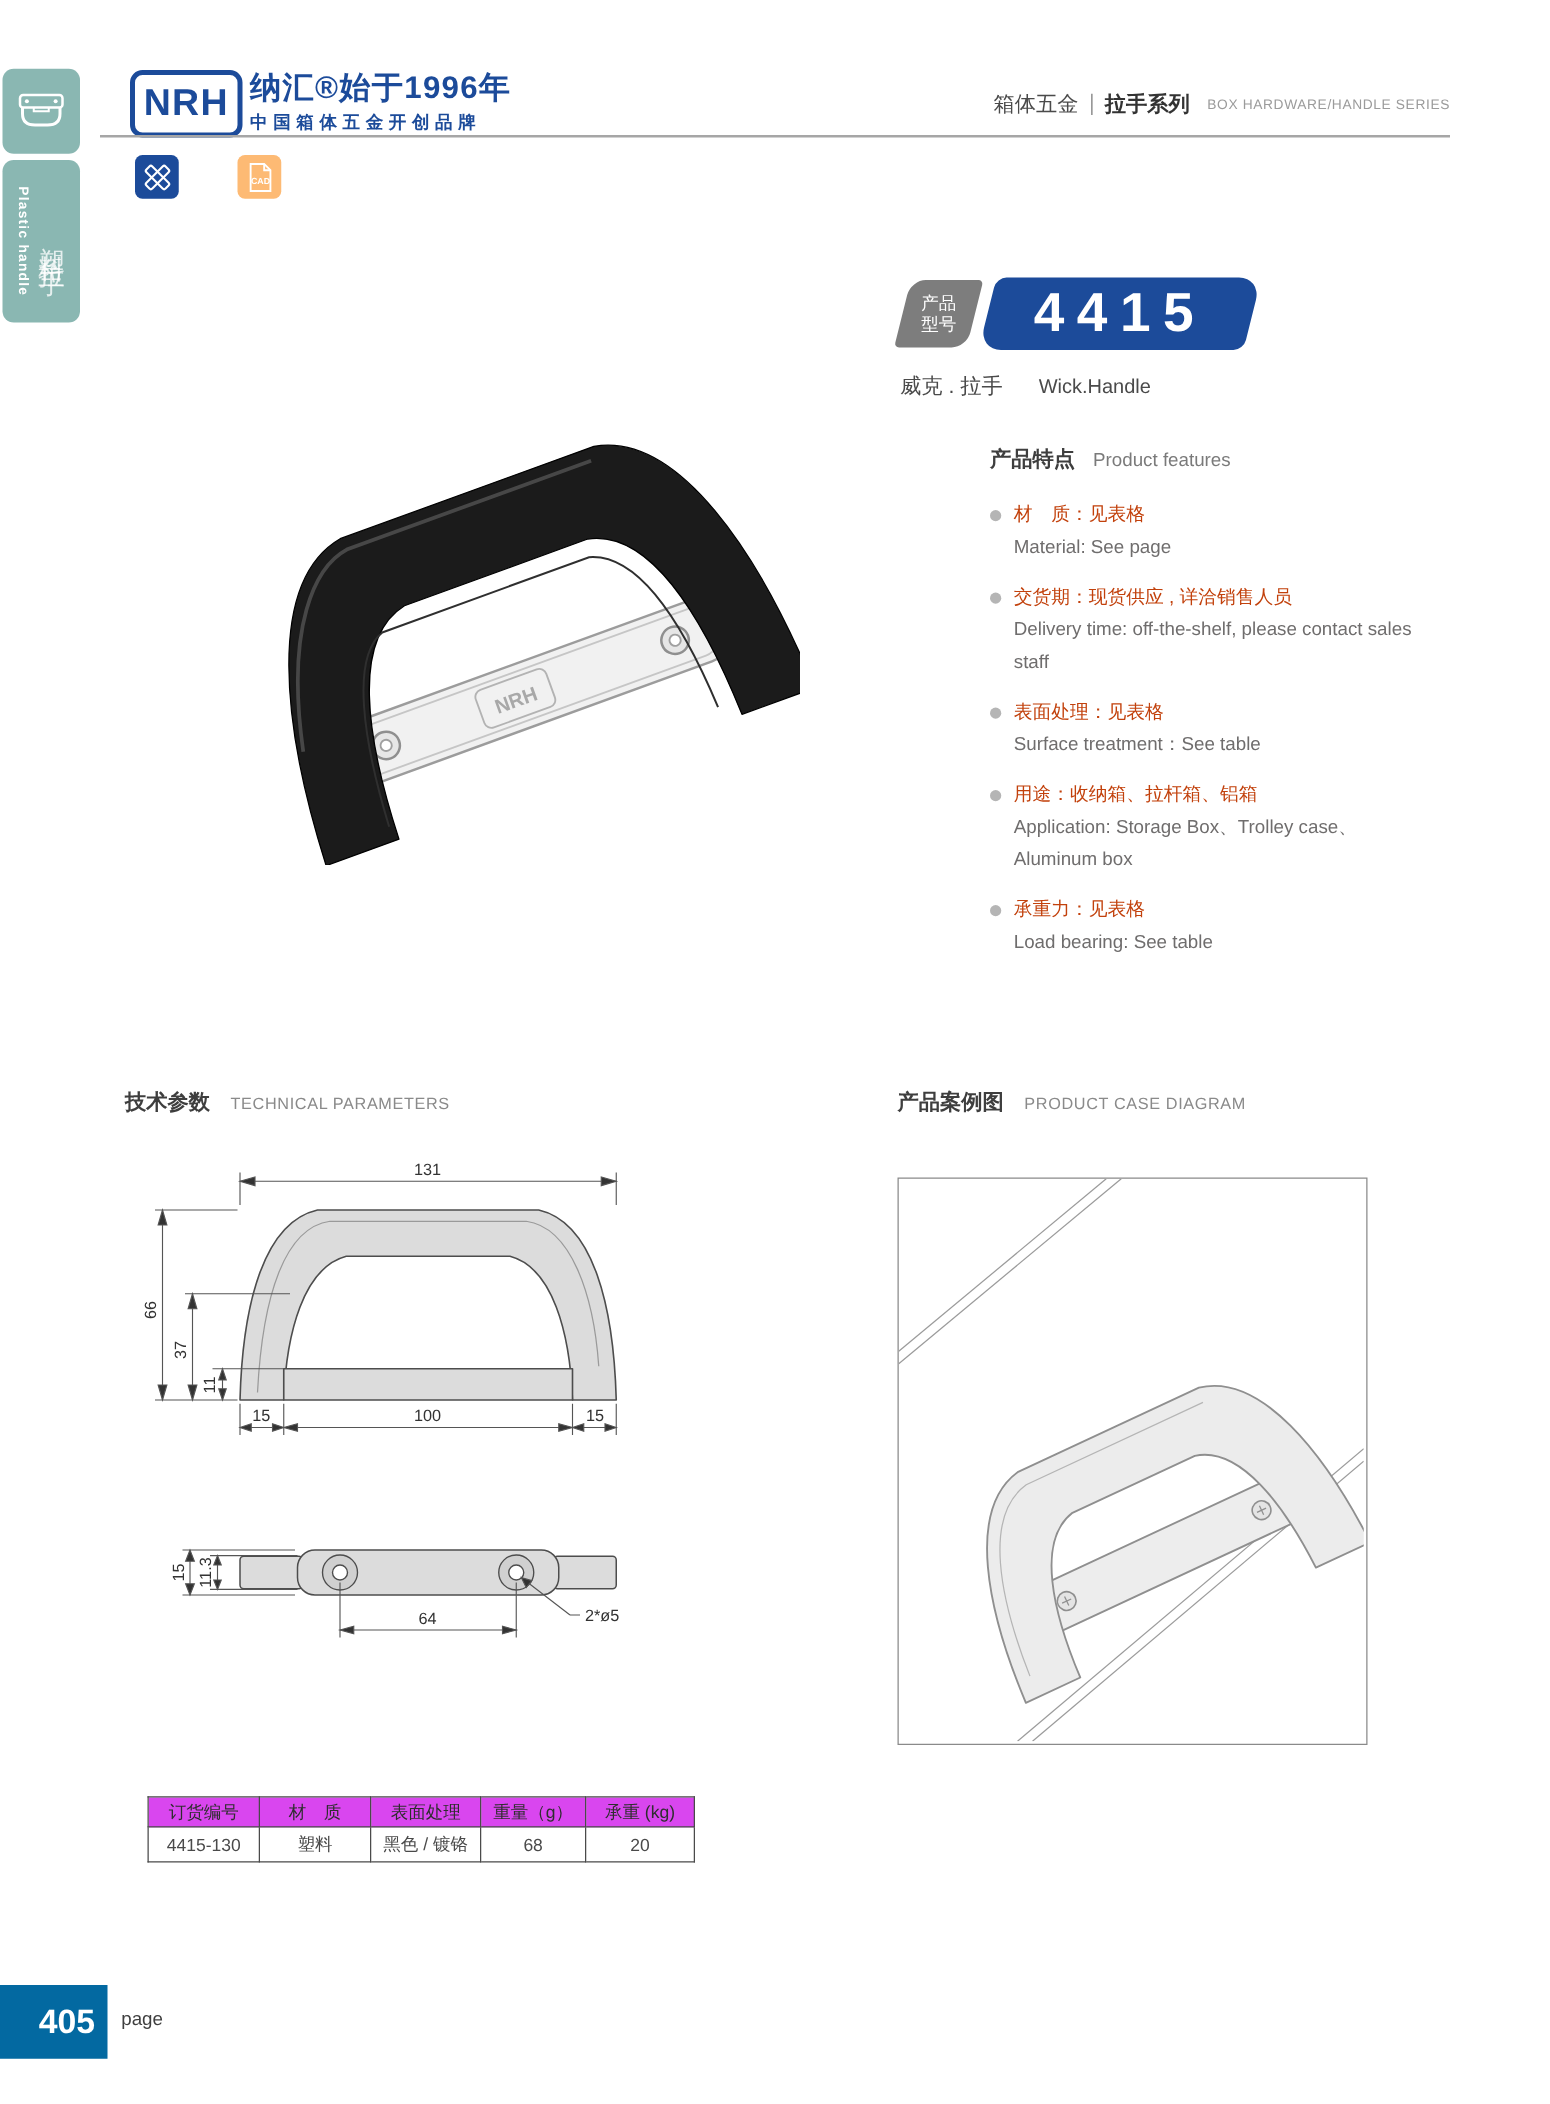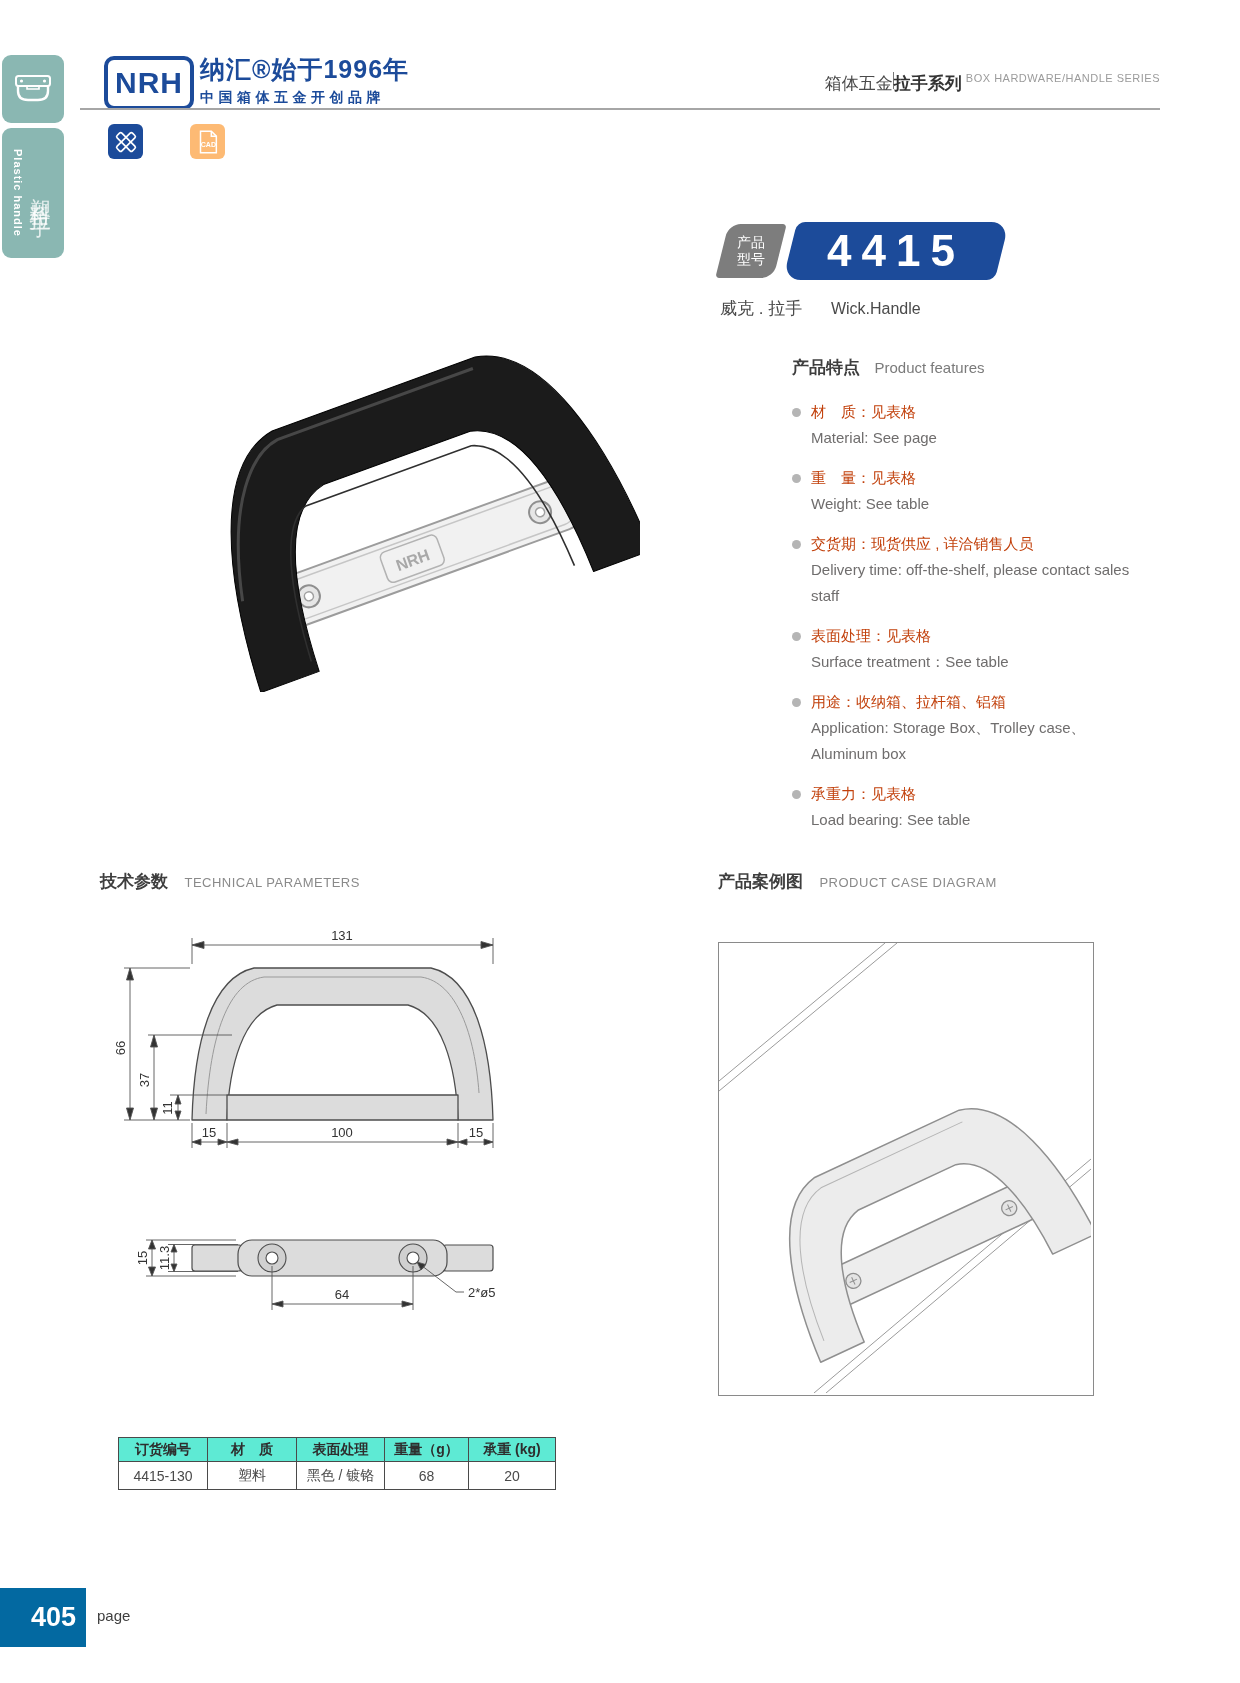--- a/index.html
+++ b/index.html
@@ -14,21 +14,21 @@
   .tab-text .en{writing-mode:vertical-rl;font-size:11px;font-weight:bold;color:#ffffff;letter-spacing:1px;}
   .tab-text .cn{writing-mode:vertical-rl;font-size:21px;color:rgba(255,255,255,.78);letter-spacing:6px;}
 
   
   .logo-box{position:absolute;left:104px;top:56px;width:82px;height:46px;border:4px solid #1c4b9a;
             border-radius:10px;display:flex;align-items:center;justify-content:center;
             font-size:30px;font-weight:bold;color:#1c4b9a;letter-spacing:1px;}
   .brand{position:absolute;left:200px;top:53px;color:#1c4b9a;}
   .brand .l1{font-size:25px;font-weight:bold;letter-spacing:1px;}
   .brand .l2{font-size:14px;font-weight:bold;letter-spacing:4.5px;margin-top:3px;}
-  .hdr-right{position:absolute;top:72px;right:80px;display:flex;align-items:flex-start;}
+  .hdr-right{position:absolute;top:72px;right:80px;display:flex;align-items:center;gap:10px;}
   .hdr-right .cn1{font-size:17px;color:#4a4a4a;}
   .hdr-right .sep{width:1px;height:17px;background:#777;}
   .hdr-right .cn2{font-size:17px;font-weight:bold;color:#333;}
   .hdr-right .en{font-size:11px;color:#9b9b9b;letter-spacing:.5px;margin-left:4px;}
   .hdr-rule{position:absolute;left:80px;right:80px;top:108px;height:2px;background:#a6a6a6;}
   .sq-icon{position:absolute;top:124px;width:35px;height:35px;border-radius:6px;display:flex;align-items:center;justify-content:center;}
 
   
   .model-label{position:absolute;left:722px;top:224px;width:58px;height:54px;background:#7d7d7d;
                transform:skewX(-14deg);border-radius:12px 4px 12px 4px;display:flex;align-items:center;justify-content:center;}
@@ -53,21 +53,21 @@
   .sec-h{position:absolute;top:870px;}
   .sec-h .cn{font-size:17px;font-weight:bold;color:#3e3e3e;}
   .sec-h .en{font-size:13px;color:#8a8a8a;margin-left:12px;letter-spacing:.5px;}
 
   
   .case-box{position:absolute;left:718px;top:942px;width:374px;height:452px;border:1px solid #8a8a8a;}
 
   
   .spec-table{position:absolute;left:118px;top:1437px;border-collapse:collapse;table-layout:fixed;}
   .spec-table th,.spec-table td{border:1px solid #4a4a4a;text-align:center;font-size:14px;}
-  .spec-table th{background:#5eead4;color:#2e2e2e;font-weight:bold;height:23px;padding:0 4px;}
+  .spec-table th{background:#d946ef;color:#2e2e2e;font-weight:normal;height:23px;padding:0 4px;}
   .spec-table td{color:#4a4a4a;height:27px;background:#fff;padding:0 4px;}
 
   
   .page-badge{position:absolute;left:0;top:1588px;width:86px;height:59px;background:#0369a1;
               display:flex;align-items:center;justify-content:flex-end;padding-right:10px;box-sizing:border-box;
               color:#fff;font-size:27px;font-weight:bold;}
   .page-word{position:absolute;left:97px;top:1607px;font-size:15px;color:#3f3f3f;}
 
   svg text{font-family:"Liberation Sans","DejaVu Sans",sans-serif;}
   .dim{fill:#333;font-size:13px;}
@@ -160,25 +160,20 @@
 
   <div class="features">
     <div class="feat-title">
       <span class="cn">产品特点</span>
       <span class="en">Product features</span>
     </div>
     <div class="feat-item">
       <span class="dot"></span>
       <div class="cn">材　质：见表格</div>
       <div class="en">Material: See page</div>
-    </div>
-    <div class="feat-item">
-      <span class="dot"></span>
-      <div class="cn">重　量：见表格</div>
-      <div class="en">Weight: See table</div>
     </div>
     <div class="feat-item">
       <span class="dot"></span>
       <div class="cn">交货期：现货供应 , 详洽销售人员</div>
       <div class="en">Delivery time: off-the-shelf, please contact sales staff</div>
     </div>
     <div class="feat-item">
       <span class="dot"></span>
       <div class="cn">表面处理：见表格</div>
       <div class="en">Surface treatment：See table</div>

